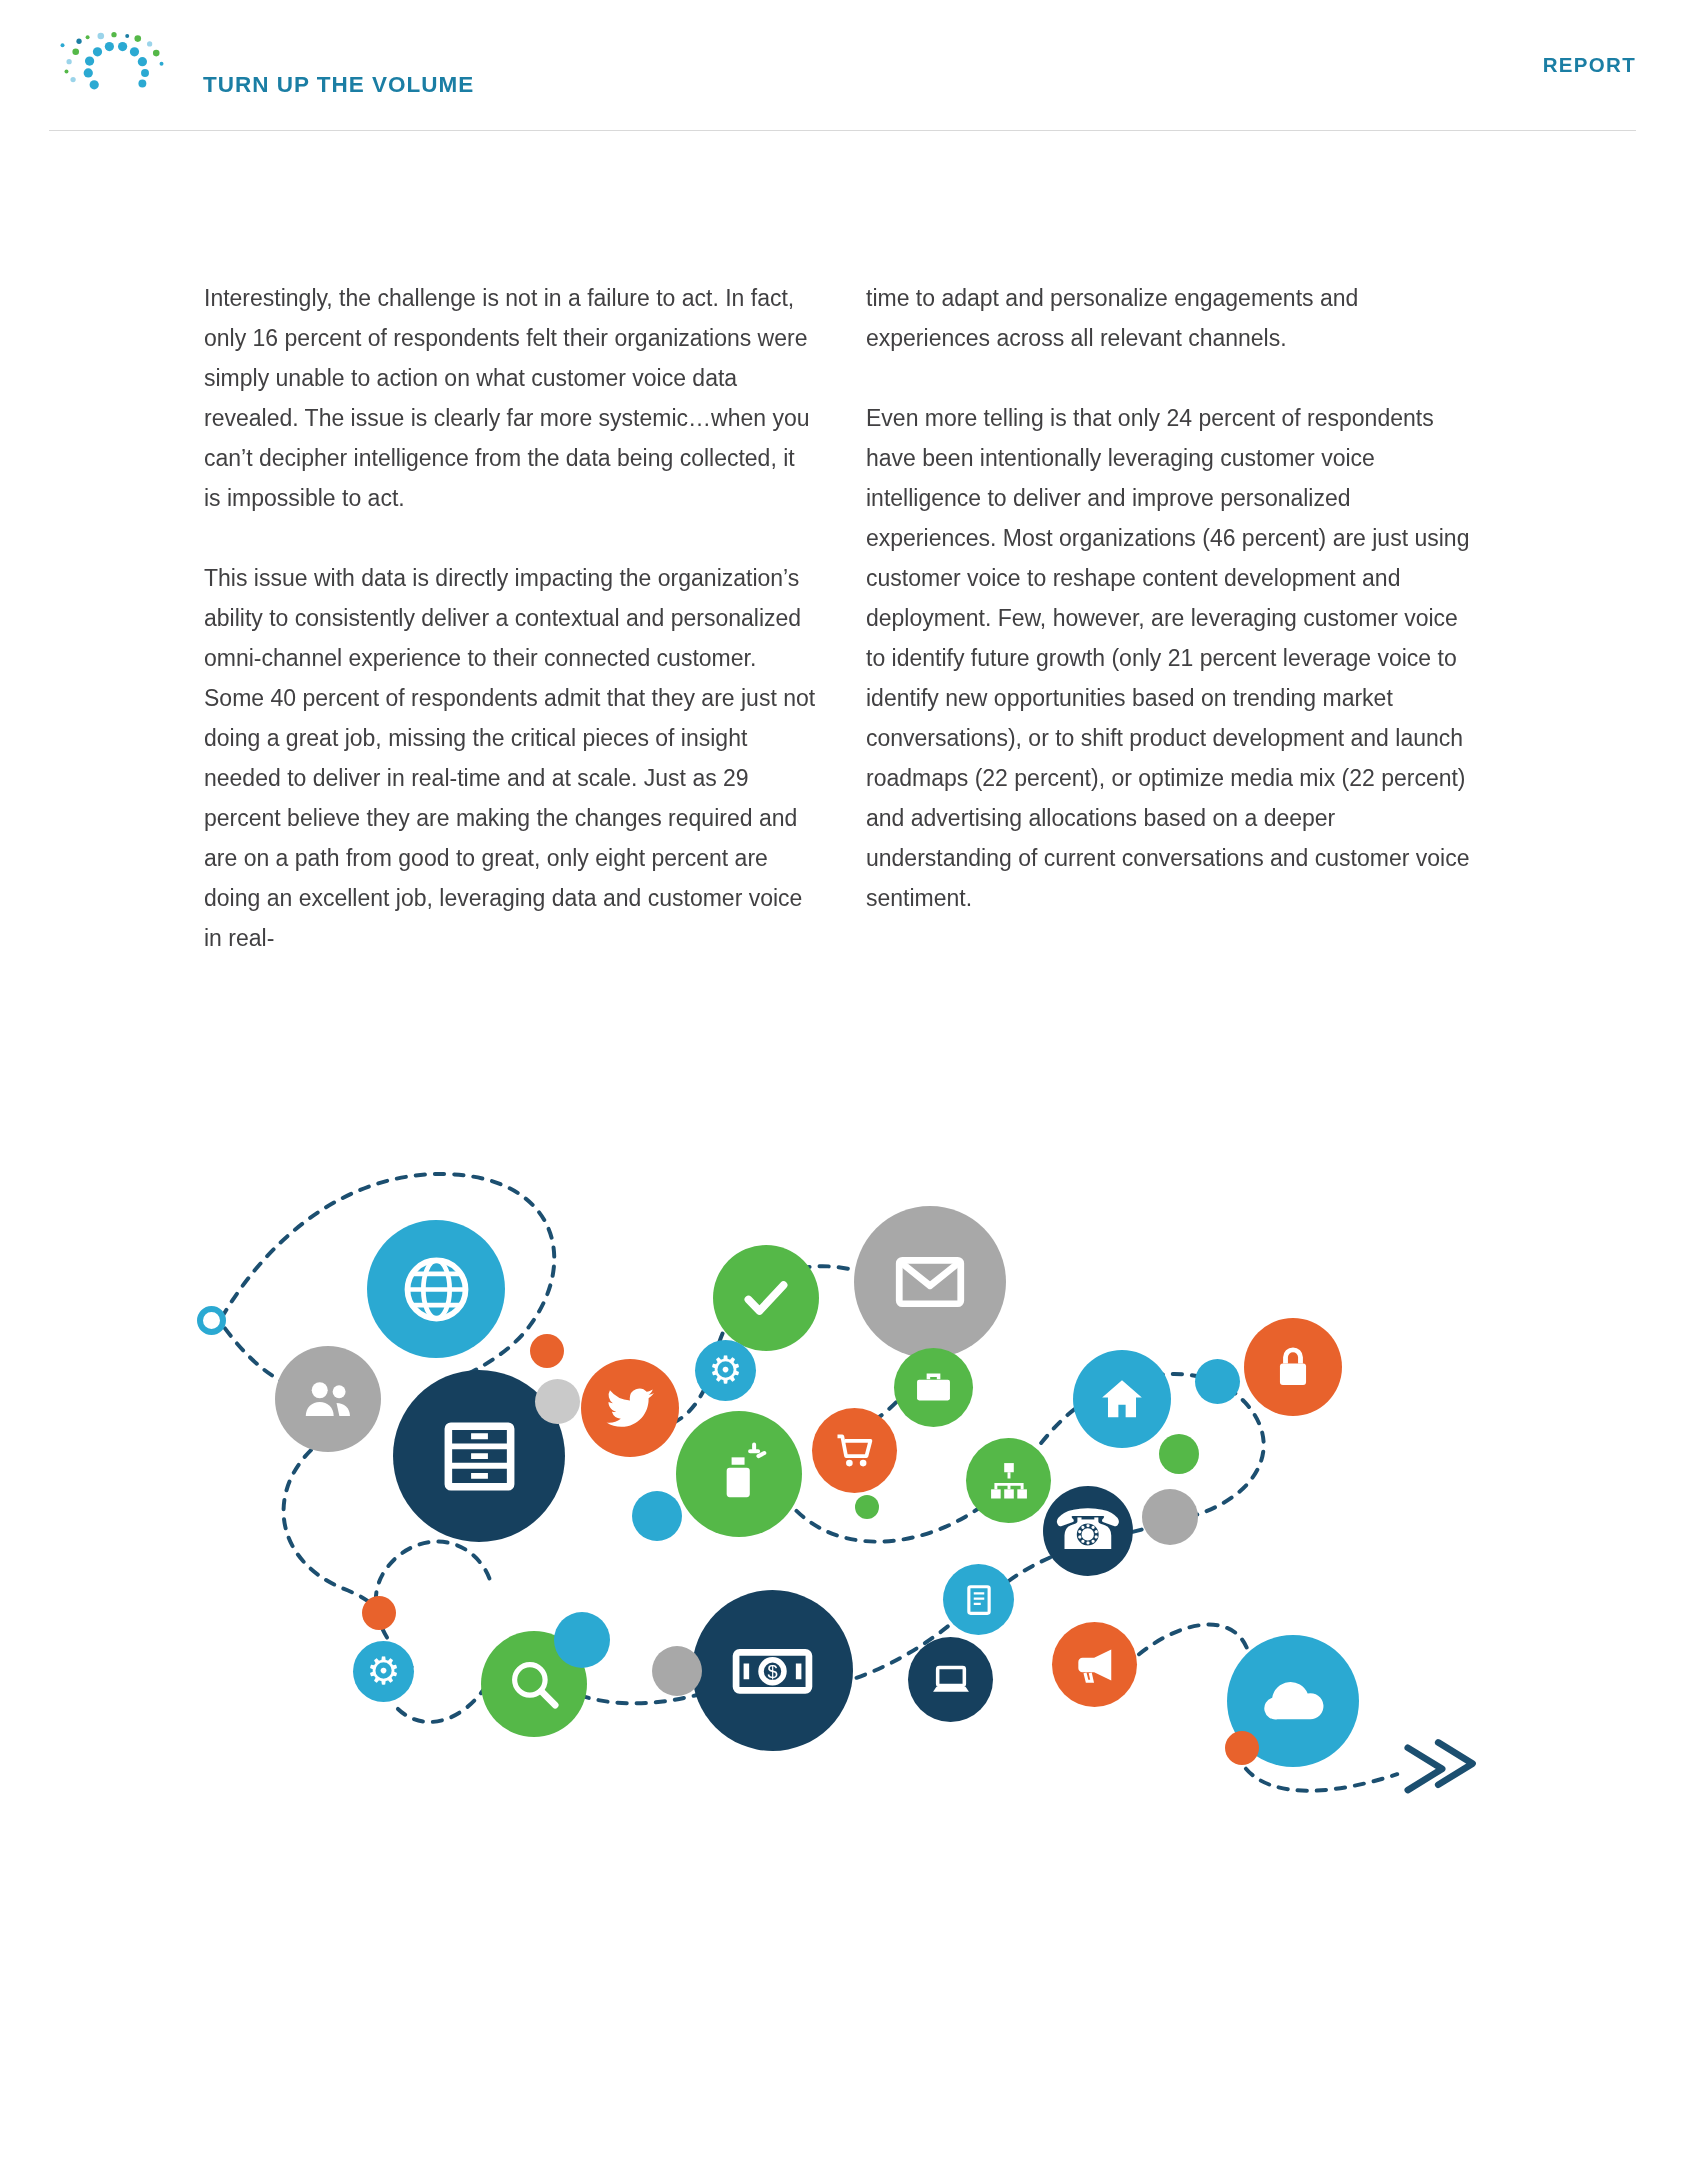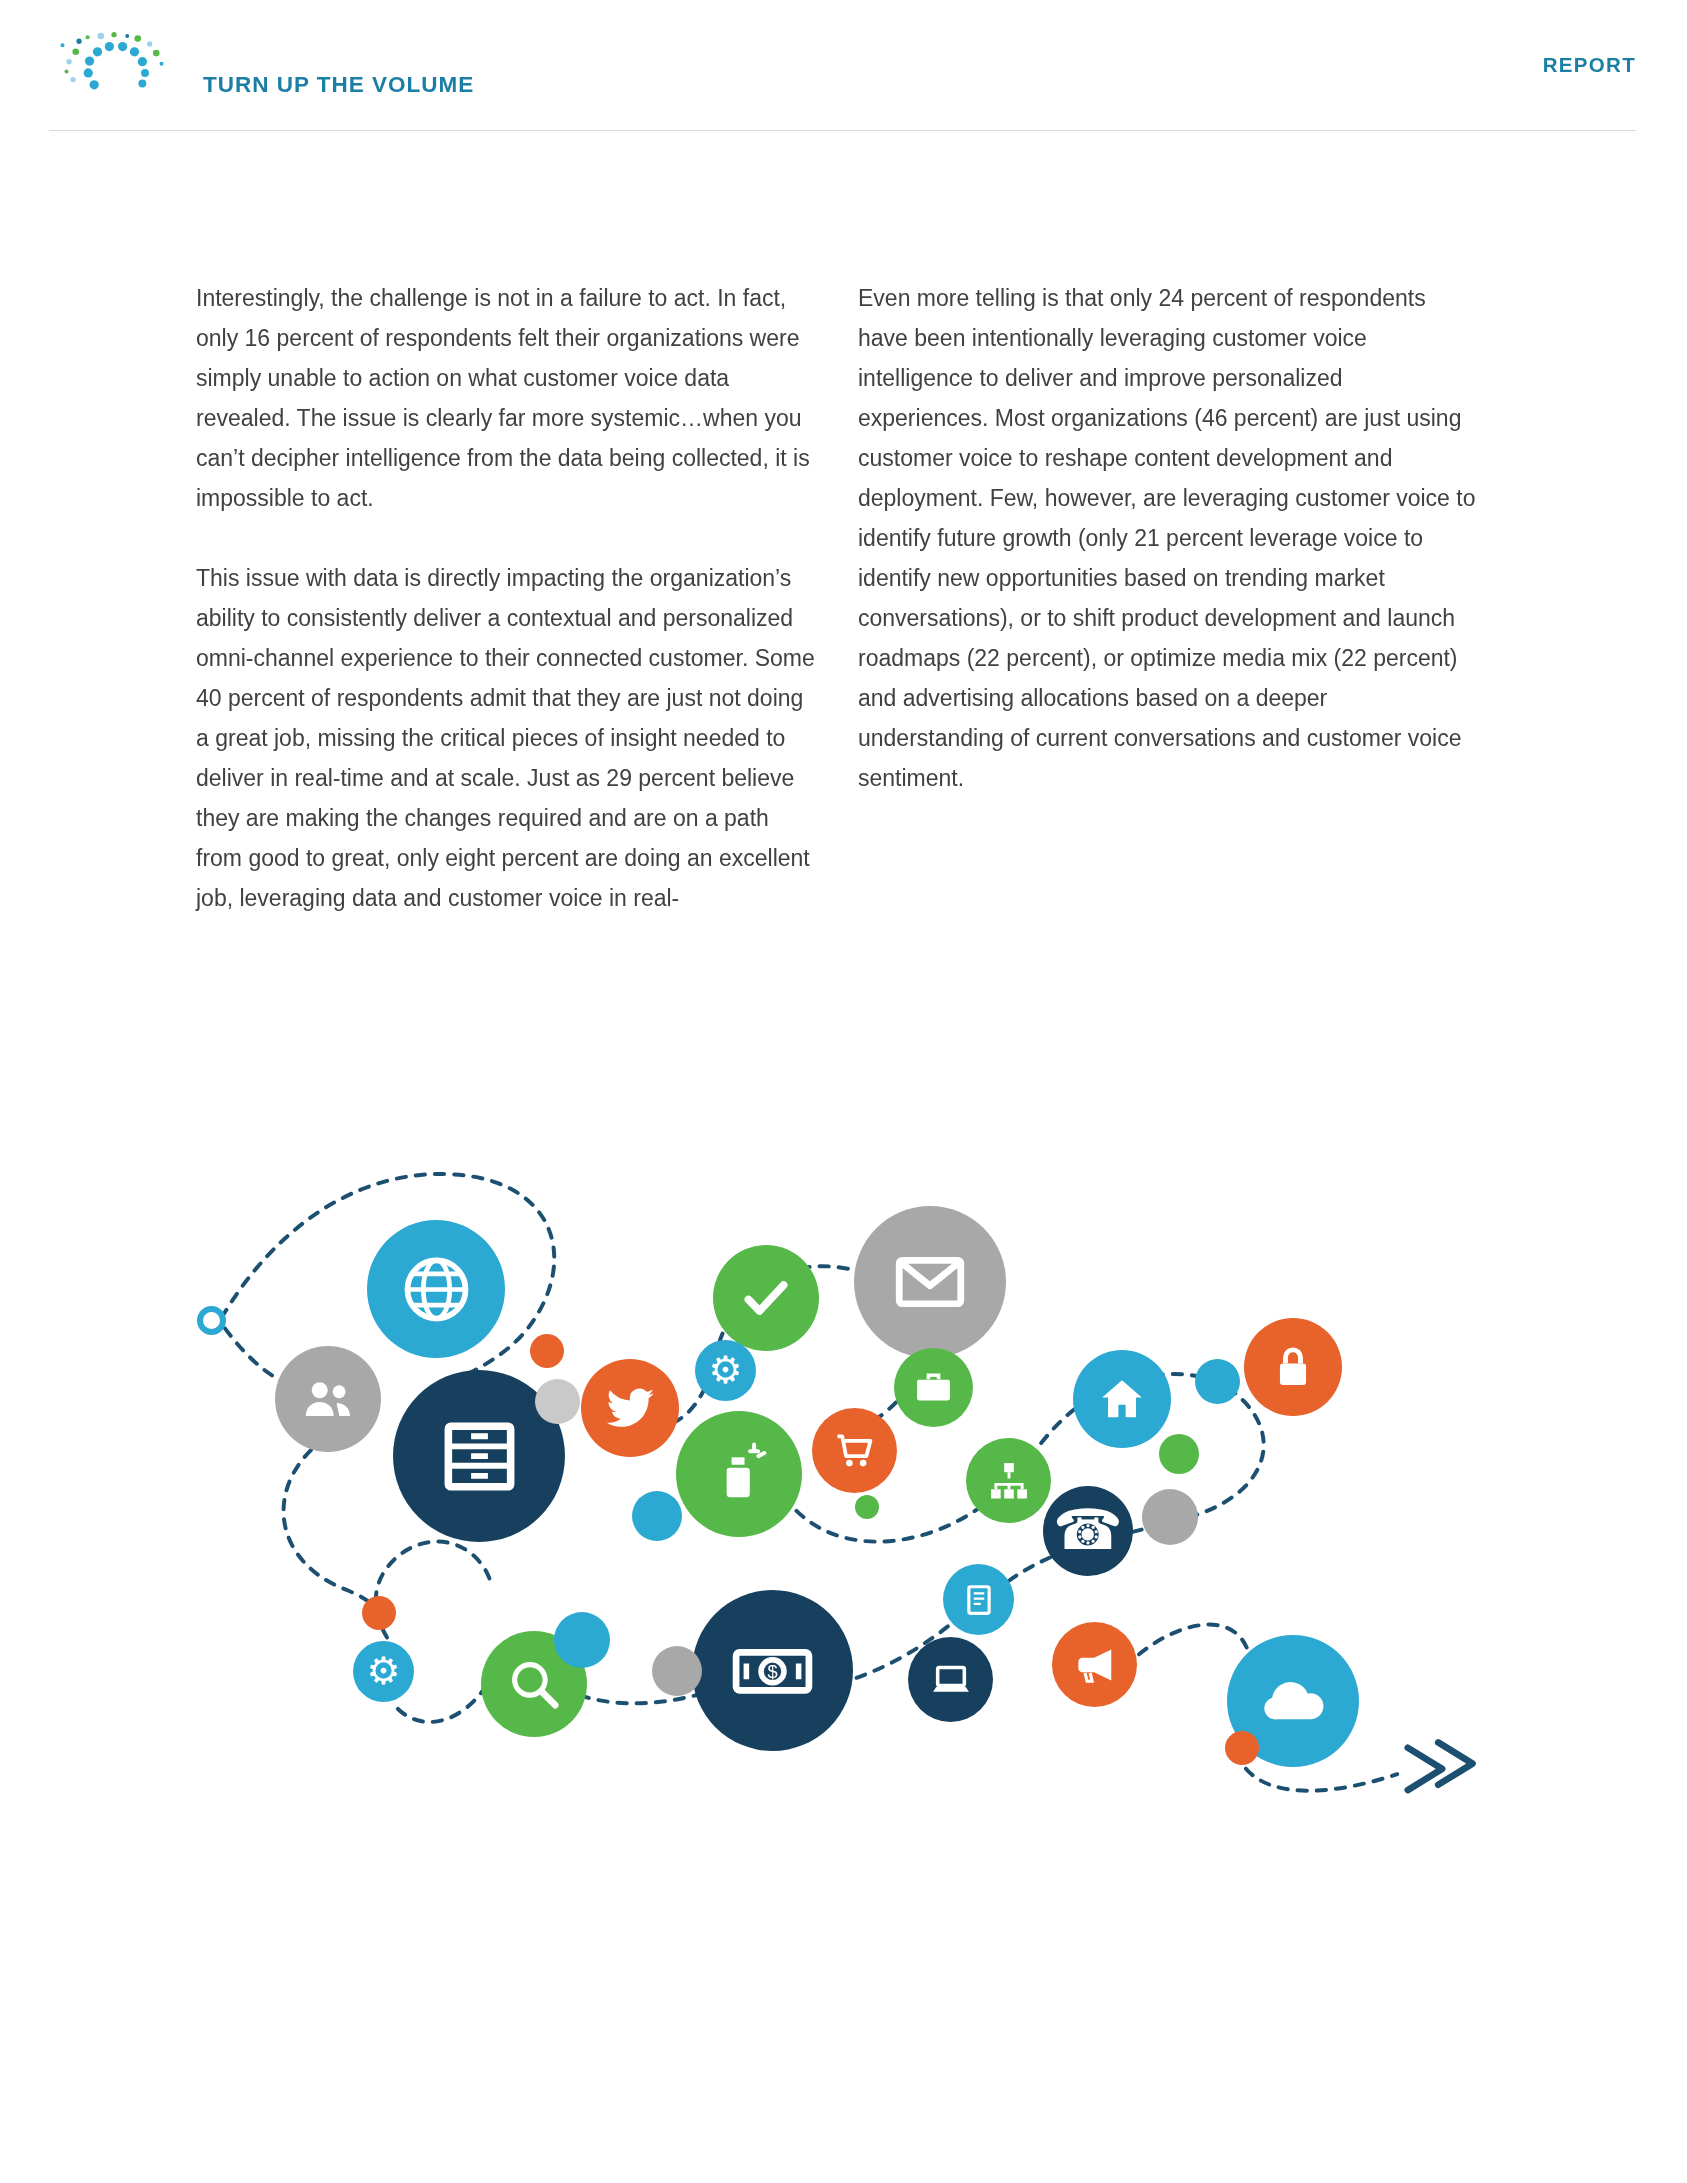--- a/index.html
+++ b/index.html
@@ -15,21 +15,21 @@
   .brand{display:flex;align-items:flex-end;gap:24px;}
   .logo{width:130px;height:66px;}
   .doc-title{color:#1B7EA4;font-weight:bold;font-size:22.5px;letter-spacing:1px;}
   .doc-badge{color:#1B7EA4;font-weight:bold;font-size:20.5px;letter-spacing:1.3px;}
   .rule{position:absolute;left:49px;right:51px;top:130px;height:0;
     border:none;border-top:1.3px solid #D9D9D9;margin:0;}
 
   
   .columns{position:absolute;left:196px;top:278px;width:1282px;
     display:flex;gap:42px;color:#414042;font-size:23px;line-height:40px;}
-  .col{width:620px;}
+  .col{width:620px;margin-left:8px;}
   .col p{margin:0 0 40px 0;}
 
   
   .illustration{position:absolute;inset:0;}
   .connectors{position:absolute;left:0;top:0;width:1687px;height:2183px;}
   .dashes{stroke:#1C4F70;stroke-width:6;fill:none;stroke-dasharray:14 15;stroke-linecap:round;}
   .arrowhead{stroke:#1C4F70;stroke-width:10;fill:none;stroke-linecap:round;stroke-linejoin:round;}
   #bubbles{position:absolute;inset:0;}
   .bubble{position:absolute;border-radius:50%;display:flex;align-items:center;justify-content:center;}
   .bubble .glyph{color:#fff;line-height:1;display:block;transform:translateY(-2%);}
@@ -78,20 +78,21 @@
     <span class="doc-badge">REPORT</span>
   </header>
   <hr class="rule">
 
   <main class="columns">
     <div class="col">
       <p>Interestingly, the challenge is not in a failure to act. In fact, only 16 percent of respondents felt their organizations were simply unable to action on what customer voice data revealed. The issue is clearly far more systemic…when you can’t decipher intelligence from the data being collected, it is impossible to act.</p>
       <p>This issue with data is directly impacting the organization’s ability to consistently deliver a contextual and personalized omni-channel experience to their connected customer. Some 40 percent of respondents admit that they are just not doing a great job, missing the critical pieces of insight needed to deliver in real-time and at scale. Just as 29 percent believe they are making the changes required and are on a path from good to great, only eight percent are doing an excellent job, leveraging data and customer voice in real-</p>
     </div>
     <div class="col">
+      <p>time to adapt and personalize engagements and experiences across all relevant channels.</p>
       <p>Even more telling is that only 24 percent of respondents have been intentionally leveraging customer voice intelligence to deliver and improve personalized experiences. Most organizations (46 percent) are just using customer voice to reshape content development and deployment. Few, however, are leveraging customer voice to identify future growth (only 21 percent leverage voice to identify new opportunities based on trending market conversations), or to shift product development and launch roadmaps (22 percent), or optimize media mix (22 percent) and advertising allocations based on a deeper understanding of current conversations and customer voice sentiment.</p>
     </div>
   </main>
 
   <div class="illustration">
     <svg class="connectors" viewBox="0 0 2550 3300">
       <g class="dashes">
         <path d="M340 2008 C380 2062 420 2092 462 2102"></path>
         <path d="M335 1992 C400 1880 520 1768 680 1775 C840 1782 875 1905 800 2005 C765 2052 702 2082 658 2098"></path>
         <path d="M470 2192 C400 2262 420 2362 520 2402 C556 2416 566 2428 572 2436"></path>

